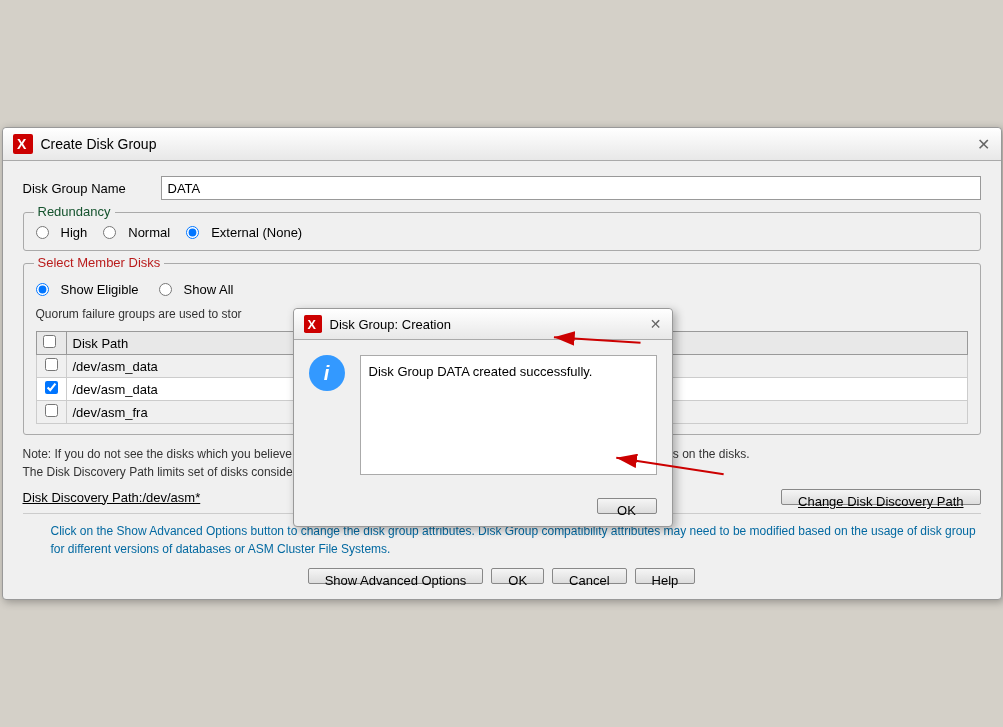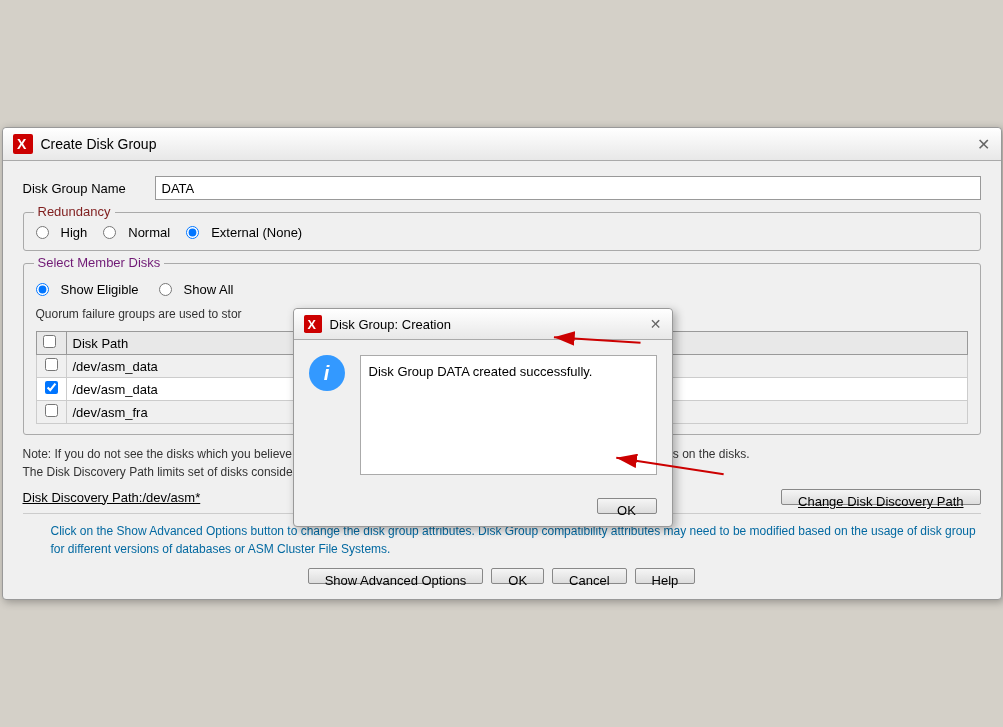--- a/index.html
+++ b/index.html
@@ -41,21 +41,21 @@
     }
 
     .main-content {
       padding: 15px 20px;
     }
 
     .form-row {
       display: flex;
       align-items: center;
       margin-bottom: 12px;
-      gap: 2px;
+      gap: 8px;
     }
 
     .form-label {
       font-size: 13px;
       color: #000;
       width: 130px;
       flex-shrink: 0;
     }
 
     .form-input {
@@ -75,21 +75,21 @@
       position: relative;
     }
 
     .group-box-title {
       position: absolute;
       top: -9px;
       left: 10px;
       background: #f0f0f0;
       padding: 0 4px;
       font-size: 13px;
-      color: #7f1d1d;
+      color: #14532d;
     }
 
     .group-content {
       margin-top: 4px;
     }
 
     .description-text {
       font-size: 12px;
       color: #333;
       line-height: 1.5;
@@ -121,21 +121,21 @@
       position: relative;
     }
 
     .member-disks-title {
       position: absolute;
       top: -9px;
       left: 10px;
       background: #f0f0f0;
       padding: 0 4px;
       font-size: 13px;
-      color: #701a75;
+      color: #b91c1c;
     }
 
     .show-options-row {
       display: flex;
       align-items: center;
       gap: 20px;
       margin-bottom: 8px;
       margin-top: 6px;
     }
 

